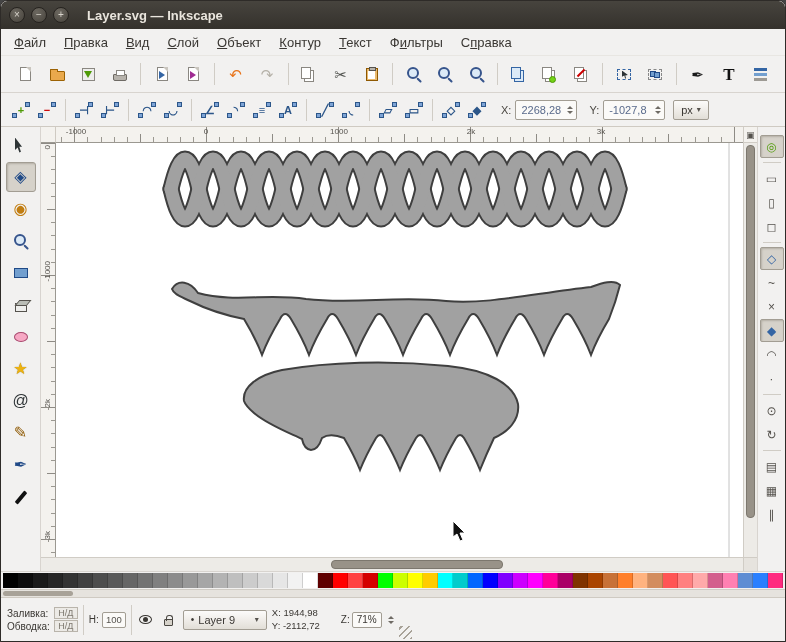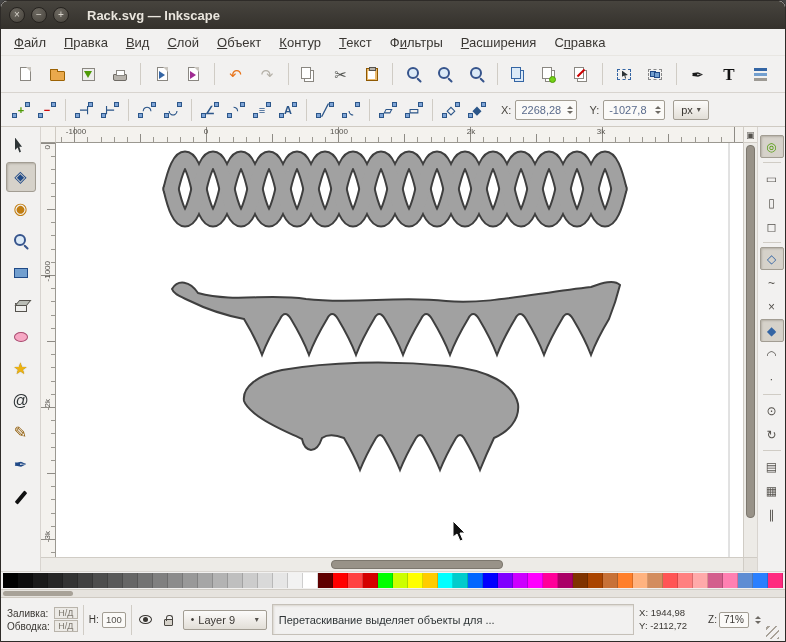--- a/index.html
+++ b/index.html
@@ -146,21 +146,21 @@
 </style>
 </head>
 <body>
 
 <div class="window" data-name="inkscape-window">
 
   <div class="titlebar" data-name="title-bar">
     <button class="winbtn" data-name="close-button">×</button>
     <button class="winbtn" data-name="minimize-button">−</button>
     <button class="winbtn" data-name="maximize-button">+</button>
-    <span class="title" data-name="window-title">Rack.svg — Inkscape</span>
+    <span class="title" data-name="window-title">Layer.svg — Inkscape</span>
   </div>
 
   <nav class="menubar" data-name="menu-bar">
 
       <div class="menu-item" data-name="menu-file">
         <span data-name="menu-item-label"><u>Ф</u>айл</span>
       </div>
 
       <div class="menu-item" data-name="menu-edit">
         <span data-name="menu-item-label"><u>П</u>равка</span>
@@ -183,23 +183,20 @@
       </div>
 
       <div class="menu-item" data-name="menu-text">
         <span data-name="menu-item-label"><u>Т</u>екст</span>
       </div>
 
       <div class="menu-item" data-name="menu-filters">
         <span data-name="menu-item-label">Ф<u>и</u>льтры</span>
       </div>
 
-      <div class="menu-item" data-name="menu-extensions">
-        <span data-name="menu-item-label"><u>Р</u>асширения</span>
-      </div>
 
       <div class="menu-item" data-name="menu-help">
         <span data-name="menu-item-label">С<u>п</u>равка</span>
       </div>
     </nav>
 
   <div class="cmdbar" data-name="commands-toolbar">
 
       <button class="tbtn" data-name="new-document-button">
         <span class="mark" data-name="toolbar-button-glyph"></span>
@@ -832,21 +829,20 @@
         <i class="eye" data-name="eye-icon"></i>
       </button>
     <button class="icon-btn" data-name="layer-lock-toggle">
         <i class="lock" data-name="lock-icon"></i>
       </button>
     <div class="combo layer-combo" data-name="layer-select">
       <span class="bullet" data-name="layer-bullet">•</span>
       <span data-name="layer-name">Layer 9</span>
       <span class="chev" data-name="chevron-down-icon" style="margin-left:auto;">▾</span>
     </div>
-    <div class="msg" data-name="status-message">Перетаскивание выделяет объекты для ...</div>
     <div class="coords" data-name="pointer-coordinates">
       <div><span data-name="pointer-x-label">X:</span> <span data-name="pointer-x-value">1944,98</span></div>
       <div><span data-name="pointer-y-label">Y:</span> <span data-name="pointer-y-value">-2112,72</span></div>
     </div>
     <div class="zoom-block" data-name="zoom-control">
       <span data-name="zoom-label">Z:</span>
       <span class="z-field" data-name="zoom-field">71%</span>
       <span class="spin" data-name="spinner-buttons">
           <i class="up" data-name="spin-up-icon"></i>
           <i class="dn" data-name="spin-down-icon"></i>

